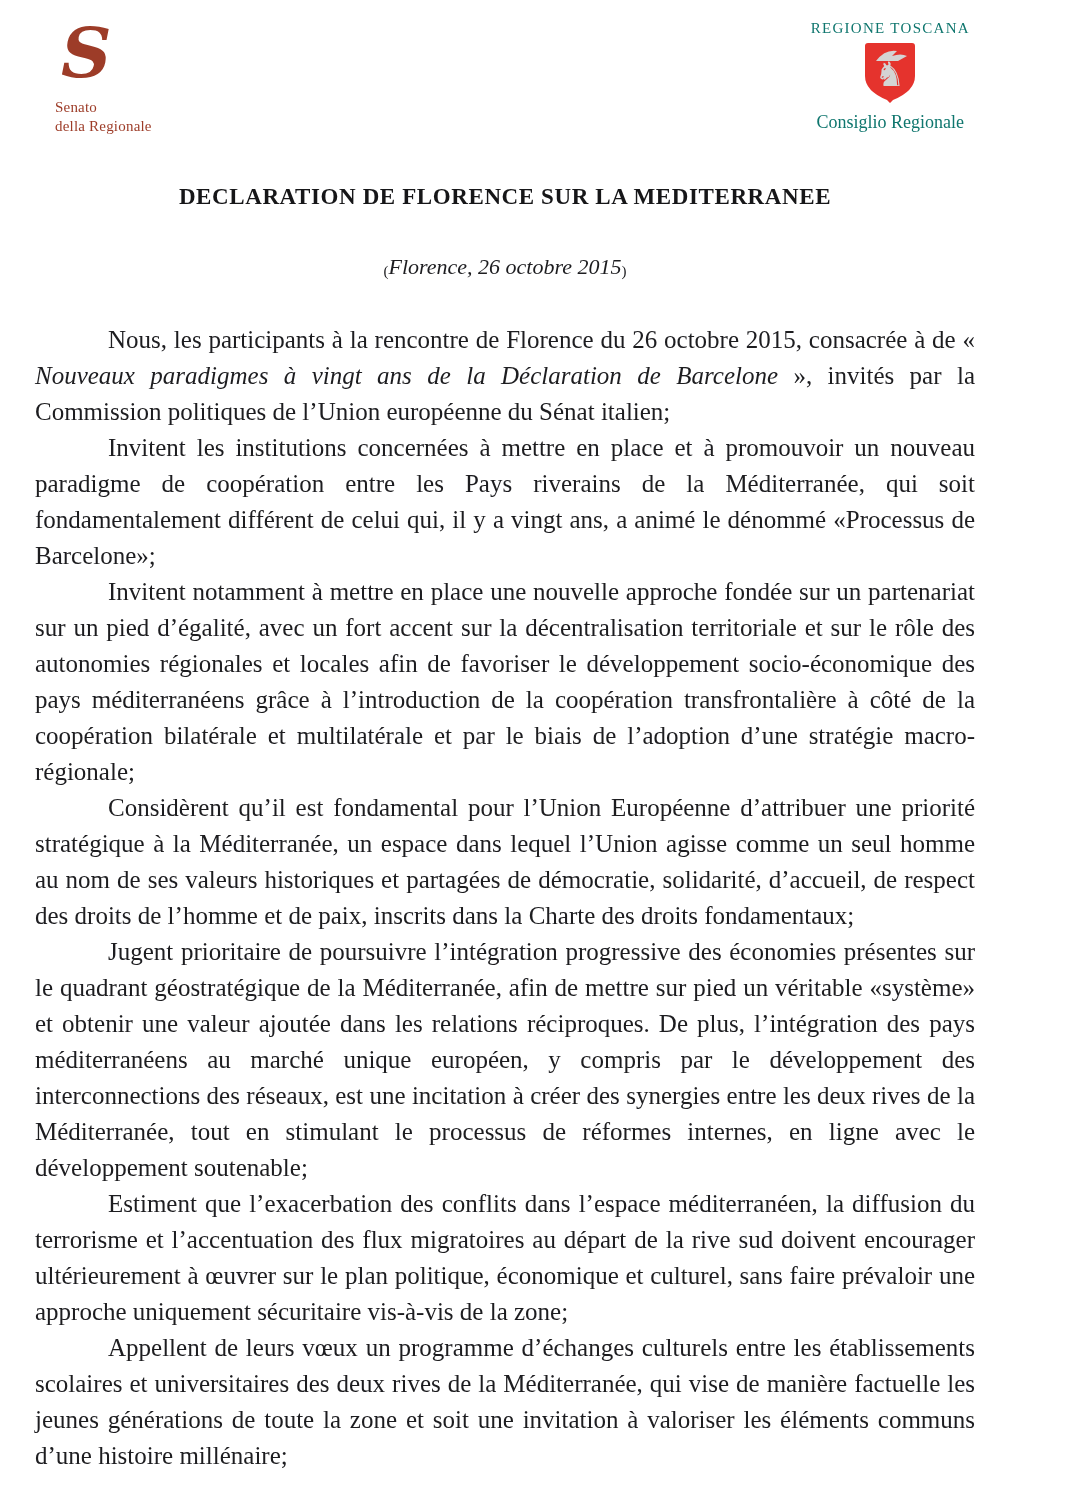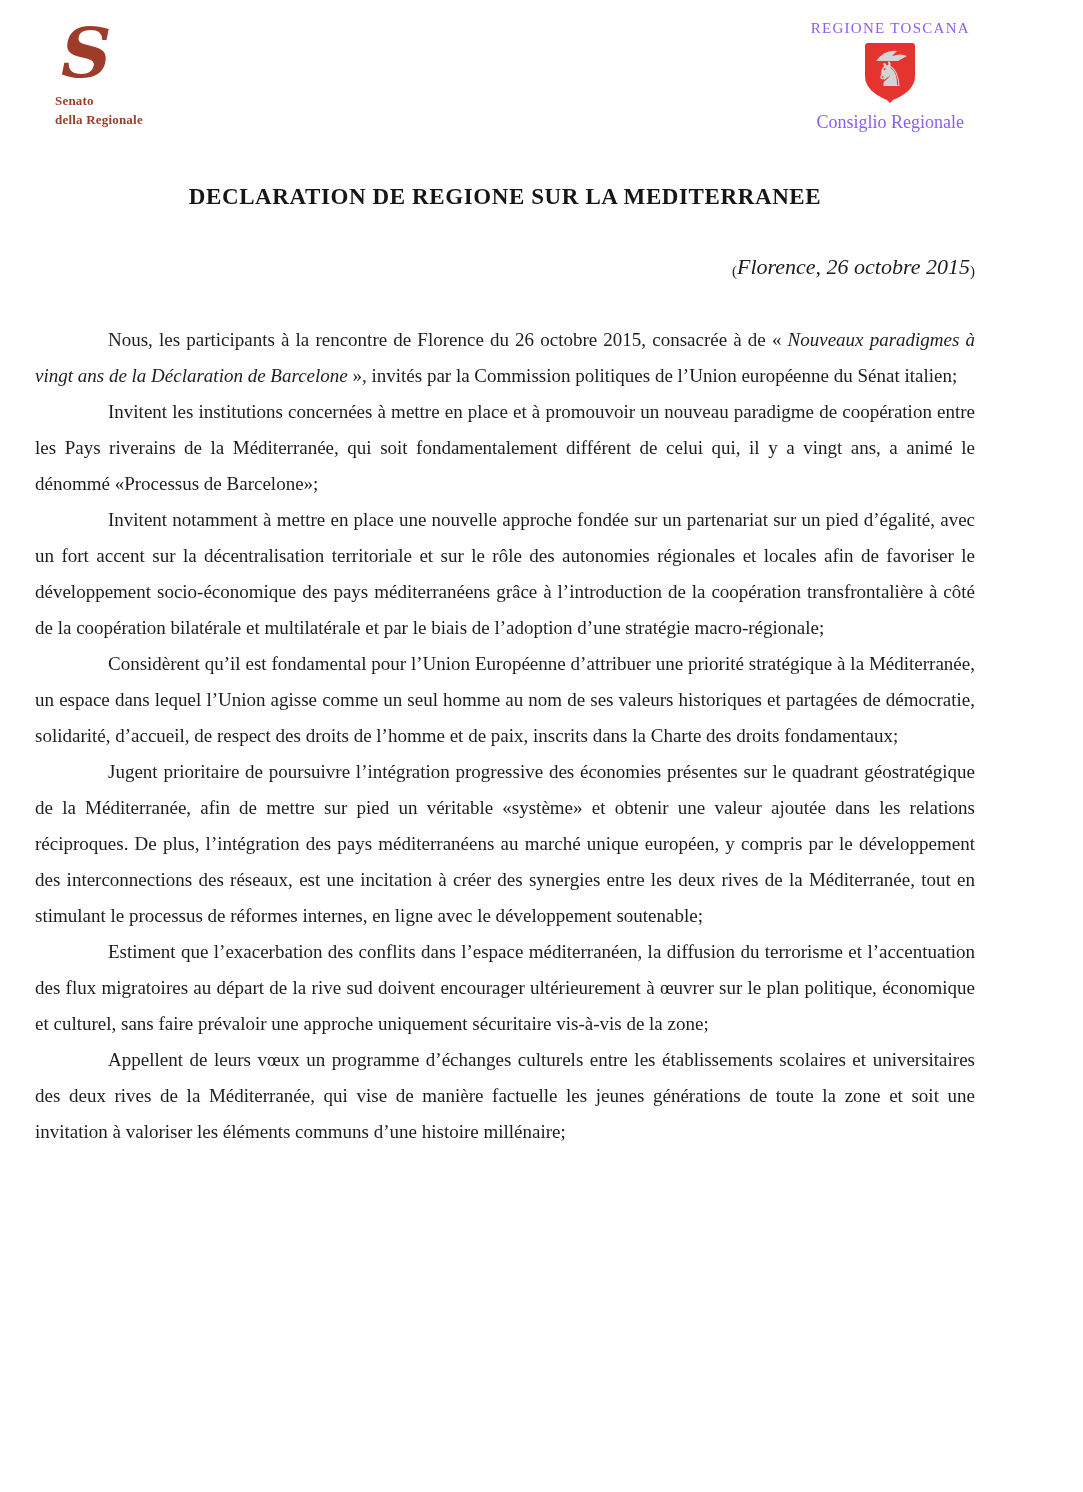--- a/index.html
+++ b/index.html
@@ -32,31 +32,31 @@
   .senato-s {
     font-family: "DejaVu Serif", serif;
     font-style: italic;
     font-weight: bold;
     font-size: 70px;
     line-height: 0.95;
     margin-left: 6px;
     color: #9d3c28;
   }
   .senato-name {
-    font-size: 13px;
-    font-weight: bold;
+    font-size: 15px;
+    font-weight: normal;
     line-height: 19px;
     letter-spacing: 0.2px;
-    margin-top: 4px;
+    margin-top: 11px;
   }
   .toscana {
     display: flex;
     flex-direction: column;
     align-items: center;
-    color: #8b5cf6;
+    color: #0f766e;
   }
   .toscana-region {
     font-size: 15px;
     letter-spacing: 1.3px;
     font-weight: 500;
     white-space: nowrap;
   }
   .toscana-shield {
     margin-top: 3px;
   }
@@ -73,34 +73,34 @@
     text-align: center;
     font-size: 23px;
     font-weight: bold;
     letter-spacing: 0.6px;
     color: #161618;
   }
   .doc-subtitle {
     margin-top: 44px;
     margin-left: 35px;
     margin-right: 108px;
-    text-align: right;
+    text-align: center;
     font-size: 22px;
     font-style: italic;
     color: #1d1d20;
   }
   .doc-subtitle .paren {
     font-style: normal;
     font-size: 15px;
     vertical-align: -2px;
   }
   
   .doc-body {
     margin: 42px 108px 0 35px;
-    font-size: 19px;
+    font-size: 25px;
     line-height: 36px;
     text-align: justify;
     color: #1d1d20;
   }
   .doc-body p {
     margin: 0;
     text-indent: 73px;
   }
   .doc-body .italic {
     font-style: italic;
@@ -128,21 +128,21 @@
           <path d="M6 3 L50 3 Q53 3 53 6 L53 36 Q53 51 31 60 L28 63 L25 60 Q3 51 3 36 L3 6 Q3 3 6 3 Z" fill="#e5332d"></path>
           <path d="M14 21 Q23 9 35 11 L30 16 Q39 13 45 16 L36 21 Z" fill="#d4d4d4"></path>
           <text x="28" y="46" font-size="34" text-anchor="middle" fill="#d4d4d4" font-family="DejaVu Sans, sans-serif">♞</text>
         </svg>
       </div>
       <div class="toscana-council">Consiglio Regionale</div>
     </div>
 
   </div>
 
-  <div class="doc-title">DECLARATION DE REGIONE SUR LA MEDITERRANEE</div>
+  <div class="doc-title">DECLARATION DE FLORENCE SUR LA MEDITERRANEE</div>
 
   <div class="doc-subtitle"><span class="paren">(</span><span>Florence, 26 octobre 2015</span><span class="paren">)</span></div>
 
   <div class="doc-body">
       <p><span>Nous, les participants à la rencontre de Florence du 26 octobre 2015, consacrée à de « </span><span class="italic">Nouveaux paradigmes à vingt ans de la Déclaration de Barcelone</span><span> », invités par la Commission politiques de l’Union européenne du Sénat italien;</span></p>
       <p><span>Invitent les institutions concernées à mettre en place et à promouvoir un nouveau paradigme de coopération entre les Pays riverains de la Méditerranée, qui soit fondamentalement différent de celui qui, il y a vingt ans, a animé le dénommé «Processus de Barcelone»;</span></p>
       <p><span>Invitent notamment à mettre en place une nouvelle approche fondée sur un partenariat sur un pied d’égalité, avec un fort accent sur la décentralisation territoriale et sur le rôle des autonomies régionales et locales afin de favoriser le développement socio-économique des pays méditerranéens grâce à l’introduction de la coopération transfrontalière à côté de la coopération bilatérale et multilatérale et par le biais de l’adoption d’une stratégie macro-régionale;</span></p>
       <p><span>Considèrent qu’il est fondamental pour l’Union Européenne d’attribuer une priorité stratégique à la Méditerranée, un espace dans lequel l’Union agisse comme un seul homme au nom de ses valeurs historiques et partagées de démocratie, solidarité, d’accueil, de respect des droits de l’homme et de paix, inscrits dans la Charte des droits fondamentaux;</span></p>
       <p><span>Jugent prioritaire de poursuivre l’intégration progressive des économies présentes sur le quadrant géostratégique de la Méditerranée, afin de mettre sur pied un véritable «système» et obtenir une valeur ajoutée dans les relations réciproques. De plus, l’intégration des pays méditerranéens au marché unique européen, y compris par le développement des interconnections des réseaux, est une incitation à créer des synergies entre les deux rives de la Méditerranée, tout en stimulant le processus de réformes internes, en ligne avec le développement soutenable;</span></p>
       <p><span>Estiment que l’exacerbation des conflits dans l’espace méditerranéen, la diffusion du terrorisme et l’accentuation des flux migratoires au départ de la rive sud doivent encourager ultérieurement à œuvrer sur le plan politique, économique et culturel, sans faire prévaloir une approche uniquement sécuritaire vis-à-vis de la zone;</span></p>

